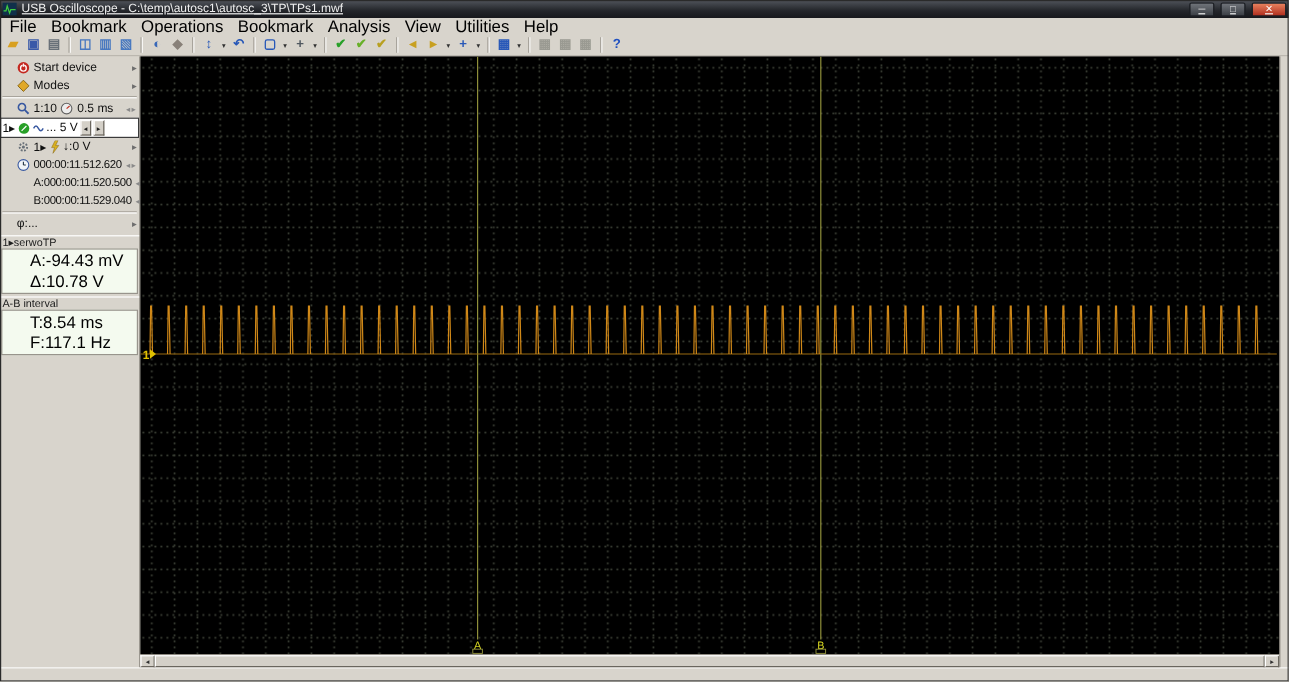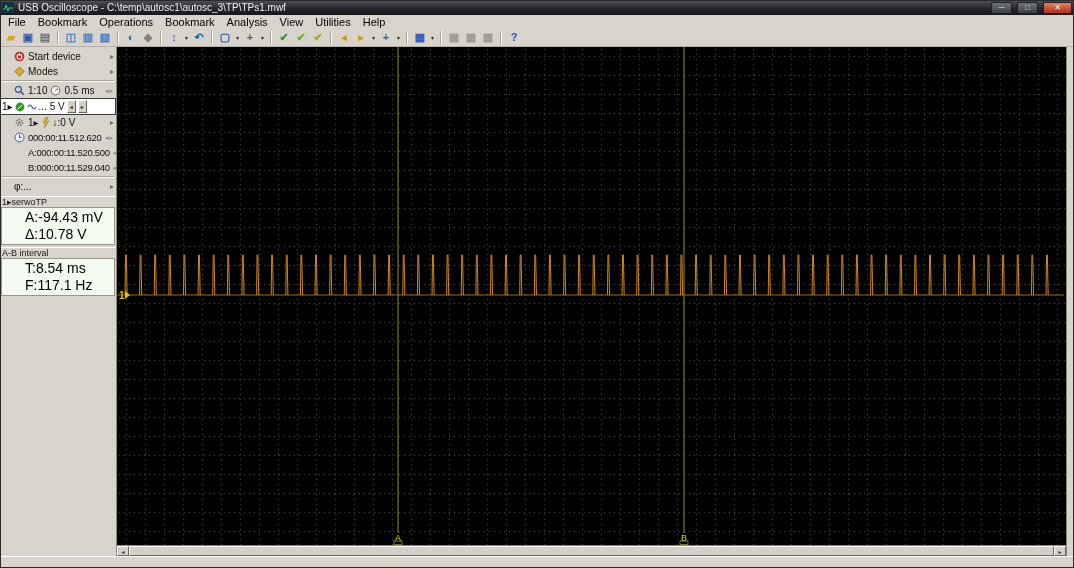--- a/index.html
+++ b/index.html
@@ -2,31 +2,31 @@
 <html><head>
 <meta charset="utf-8">
 <style>
   * { box-sizing: border-box; margin: 0; padding: 0; }
   html,body { width:1074px; height:568px; overflow:hidden;
     font-family:"Liberation Sans", sans-serif; background:#d8d4cc; }
   .win { width:1074px; height:568px; outline:1px solid #2a2a2a; outline-offset:-1px; }
 
   
   .titlebar { height:15px; background:linear-gradient(#51555c,#23252a 60%,#17181c);
-    display:flex; align-items:center; color:#f0f0f0; font-size:10px; padding:0 2px; gap:4px; }
+    display:flex; align-items:center; color:#f0f0f0; font-size:10px; padding:0 2px; gap:4px;text-decoration:underline; }
   .appicon { width:12px; height:11px; flex:none; }
   .titletext { white-space:nowrap; overflow:hidden; }
   .tspacer { flex:1; }
   .tbtn { width:21px; height:12px; display:flex; align-items:center; justify-content:center;
     font-size:8px; line-height:1; color:#e8e8e8; background:linear-gradient(#70747a,#3a3e44);
     border:1px solid #1c1f24; border-radius:2px; margin-left:1px; }
   .tbtn.close { width:29px; background:linear-gradient(#e8825e,#b02e1e); color:#fff; }
 
   
-  .menubar { height:14px; display:flex; align-items:center; font-size:11px; padding-left:2px; }
+  .menubar { height:14px; display:flex; align-items:center; font-size:14px; padding-left:2px; }
   .mitem { padding:0 6px; height:100%; display:flex; align-items:center; }
 
   
   .toolbar { height:18px; display:flex; align-items:center; padding:0 3px; gap:1px;
     border-bottom:1px solid #b4b0a8; }
   .ic { width:16px; height:15px; display:flex; align-items:center; justify-content:center;
     font-size:11px; line-height:1; font-weight:bold; }
   .dd { width:7px; font-size:6px; color:#303030; text-align:center; }
   .tsep { width:2px; height:13px; border-left:1px solid #a8a49c; border-right:1px solid #ffffff; margin:0 3px; }
 

